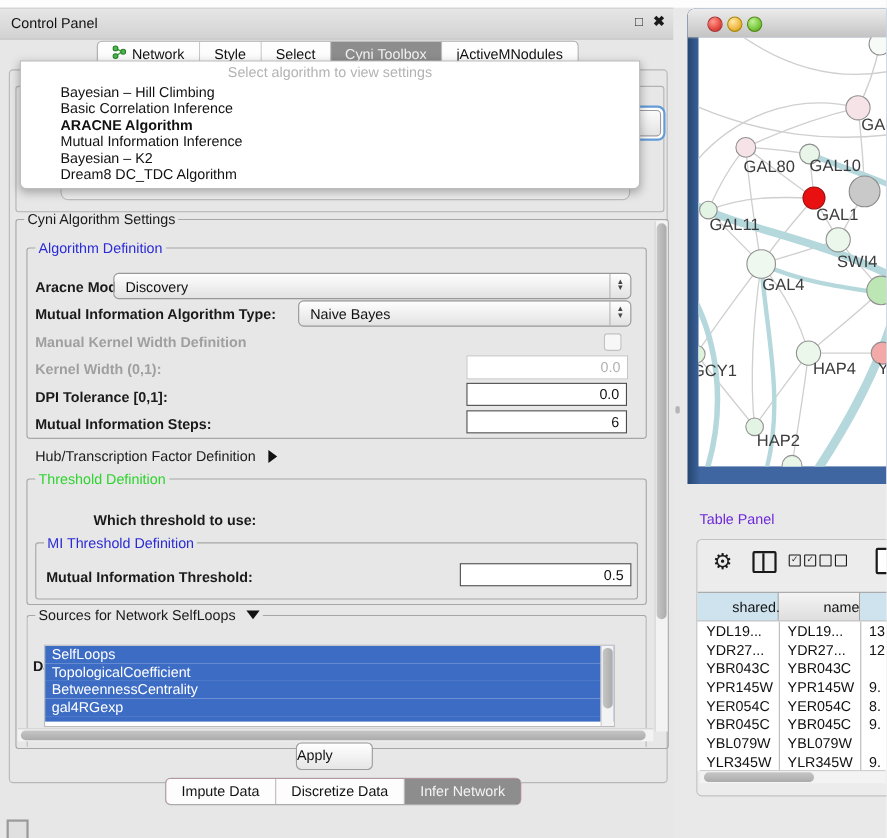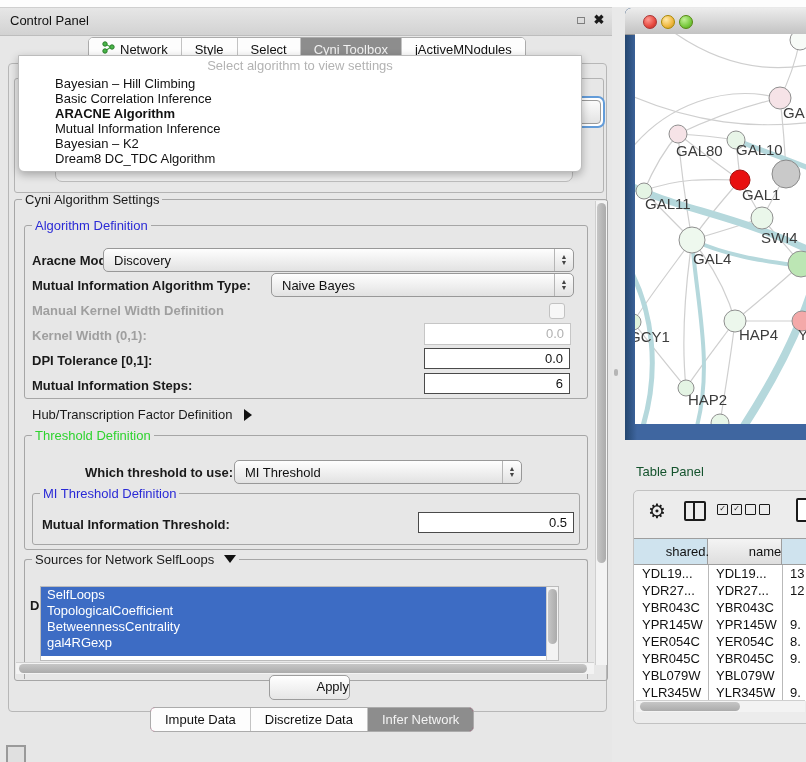--- a/index.html
+++ b/index.html
@@ -63,41 +63,41 @@
   .vscroll .thumb{position:absolute;left:1px;width:9px;border-radius:5px;background:linear-gradient(90deg,#c6c6c6,#ababab);}
   .hscroll{position:absolute;height:11px;background:#f3f3f3;border-top:1px solid #cfcfcf;}
   .hscroll .thumb{position:absolute;top:1px;height:9px;border-radius:5px;background:linear-gradient(#c6c6c6,#ababab);}
 
   
   #attr-list{left:40px;top:579px;width:517px;height:73px;background:#fff;border:1px solid #bbb;overflow:hidden;}
   .attr-item{height:16px;line-height:16px;font-size:13px;color:#fff;background:#3d6cc4;padding-left:6px;white-space:nowrap;}
   #attr-vscroll{right:0;top:0;height:100%;}
   #attr-vscroll .thumb{top:2px;height:55px;}
 
-  #apply-btn{left:269px;top:668px;width:68px;height:23px;border:1px solid #9d9d9d;border-radius:5px;background:linear-gradient(#ffffff,#e6e6e6);font-size:13px;color:#111;text-align:right;line-height:22px;padding-left:11px;}
+  #apply-btn{left:269px;top:668px;width:68px;height:23px;border:1px solid #9d9d9d;border-radius:5px;background:linear-gradient(#ffffff,#e6e6e6);font-size:13px;color:#111;text-align:left;line-height:22px;}
 
   #bottom-tabs{left:150px;top:700px;height:23px;display:flex;background:#be185d;border:1px solid #ababab;border-radius:5px;overflow:hidden;}
   .bt-tab{display:flex;align-items:center;padding:0 14px;font-size:13px;color:#111;border-right:1px solid #c3c3c3;background:#fdfdfd;white-space:nowrap;}
   .bt-tab:last-child{border-right:none;}
   .bt-tab.selected{background:#8d8d8d;color:#f3f3f3;}
 
   #mini-square{left:6px;top:745px;width:16px;height:17px;border:2px solid #9a9a9a;background:#e0e0e0;}
 
   
   #net-window{left:625px;top:8px;width:181px;height:432px;border-radius:6px 0 0 0;overflow:hidden;background:linear-gradient(90deg,#24466f,#3f66a0 12px,#3f66a0);}
   #net-titlebar{position:absolute;left:0;top:0;width:100%;height:26px;background:linear-gradient(#ececec,#c3c3c3);border-bottom:1px solid #999;border-radius:6px 0 0 0;}
   .traffic{position:absolute;top:7px;width:12px;height:12px;border-radius:50%;}
   #tl-red{left:18px;background:radial-gradient(circle at 35% 30%,#ff9a92,#e6493f 60%,#b02f27);border:1px solid #a33;}
   #tl-yellow{left:36px;background:radial-gradient(circle at 35% 30%,#ffe9a8,#efb73f 60%,#c08d1e);border:1px solid #a80;}
   #tl-green{left:54px;background:radial-gradient(circle at 35% 30%,#c2f096,#77c93d 60%,#4f9a1f);border:1px solid #581;}
   #net-canvas{position:absolute;left:10px;top:26px;width:171px;height:390px;background:#fff;}
   #net-svg{position:absolute;left:0;top:0;}
 
   
-  #table-title{left:636px;top:464px;font-size:13px;color:#14532d;}
+  #table-title{left:636px;top:464px;font-size:13px;color:#6d28d9;}
   #table-window{left:633px;top:490px;width:173px;height:232px;background:#ececec;border:1px solid #c2c2c2;border-radius:5px 0 0 5px;overflow:hidden;}
   .tb-icon{position:absolute;top:10px;color:#1a1a1a;}
   #icon-gear{left:14px;font-size:20px;line-height:20px;}
   #icon-columns{left:50px;width:18px;height:16px;border:2px solid #1a1a1a;border-radius:2px;}
   #icon-columns .div{position:absolute;left:7px;top:0;width:2px;height:100%;background:#1a1a1a;}
   .cb-pair{display:flex;gap:3px;}
   #icon-checked{left:83px;top:13px;}
   #icon-unchecked{left:111px;top:13px;}
   .mini-cb{width:9px;height:9px;border:1.5px solid #1a1a1a;border-radius:1px;font-size:8px;line-height:8px;text-align:center;color:#1a1a1a;}
   #icon-file{left:162px;top:7px;width:16px;height:20px;border:2px solid #1a1a1a;border-radius:2px;background:#fff;}
@@ -208,27 +208,20 @@
 
     <div class="abs" style="left:32px;top:400px;font-size:13px;color:#1a1a1a;">
       <span>Hub/Transcription Factor Definition</span>
       <span style="display:inline-block;margin-left:8px;width:0;height:0;border-left:8px solid #111;border-top:6px solid transparent;border-bottom:6px solid transparent;vertical-align:-2px;"></span>
     </div>
 
     <div class="abs groupbox" style="left:24px;top:428px;width:562px;height:113px;">
       <span class="gb-label lbl-green">Threshold Definition</span>
     </div>
     <div class="fld-label" style="left:85px;top:458px;">Which threshold to use:</div>
-    <div class="combo" style="left:234px;top:453px;width:286px;">
-      <span class="val">MI Threshold</span>
-      <span class="arrows">
-          <span>▲</span>
-          <span>▼</span>
-        </span>
-    </div>
     <div class="abs groupbox" style="left:32px;top:486px;width:546px;height:50px;">
       <span class="gb-label lbl-blue">MI Threshold Definition</span>
     </div>
     <div class="fld-label" style="left:42px;top:510px;">Mutual Information Threshold:</div>
     <div class="tfield enabled" style="left:418px;top:505px;width:142px;height:19px;">0.5</div>
 
     <div class="abs groupbox" style="left:24px;top:552px;width:562px;height:119px;border-bottom:none;border-bottom-left-radius:0;border-bottom-right-radius:0;">
       <span class="gb-label lbl-plain">
         <span>Sources for Network SelfLoops</span>
         <span style="display:inline-block;margin-left:6px;width:0;height:0;border-top:8px solid #111;border-left:6px solid transparent;border-right:6px solid transparent;vertical-align:1px;"></span>

